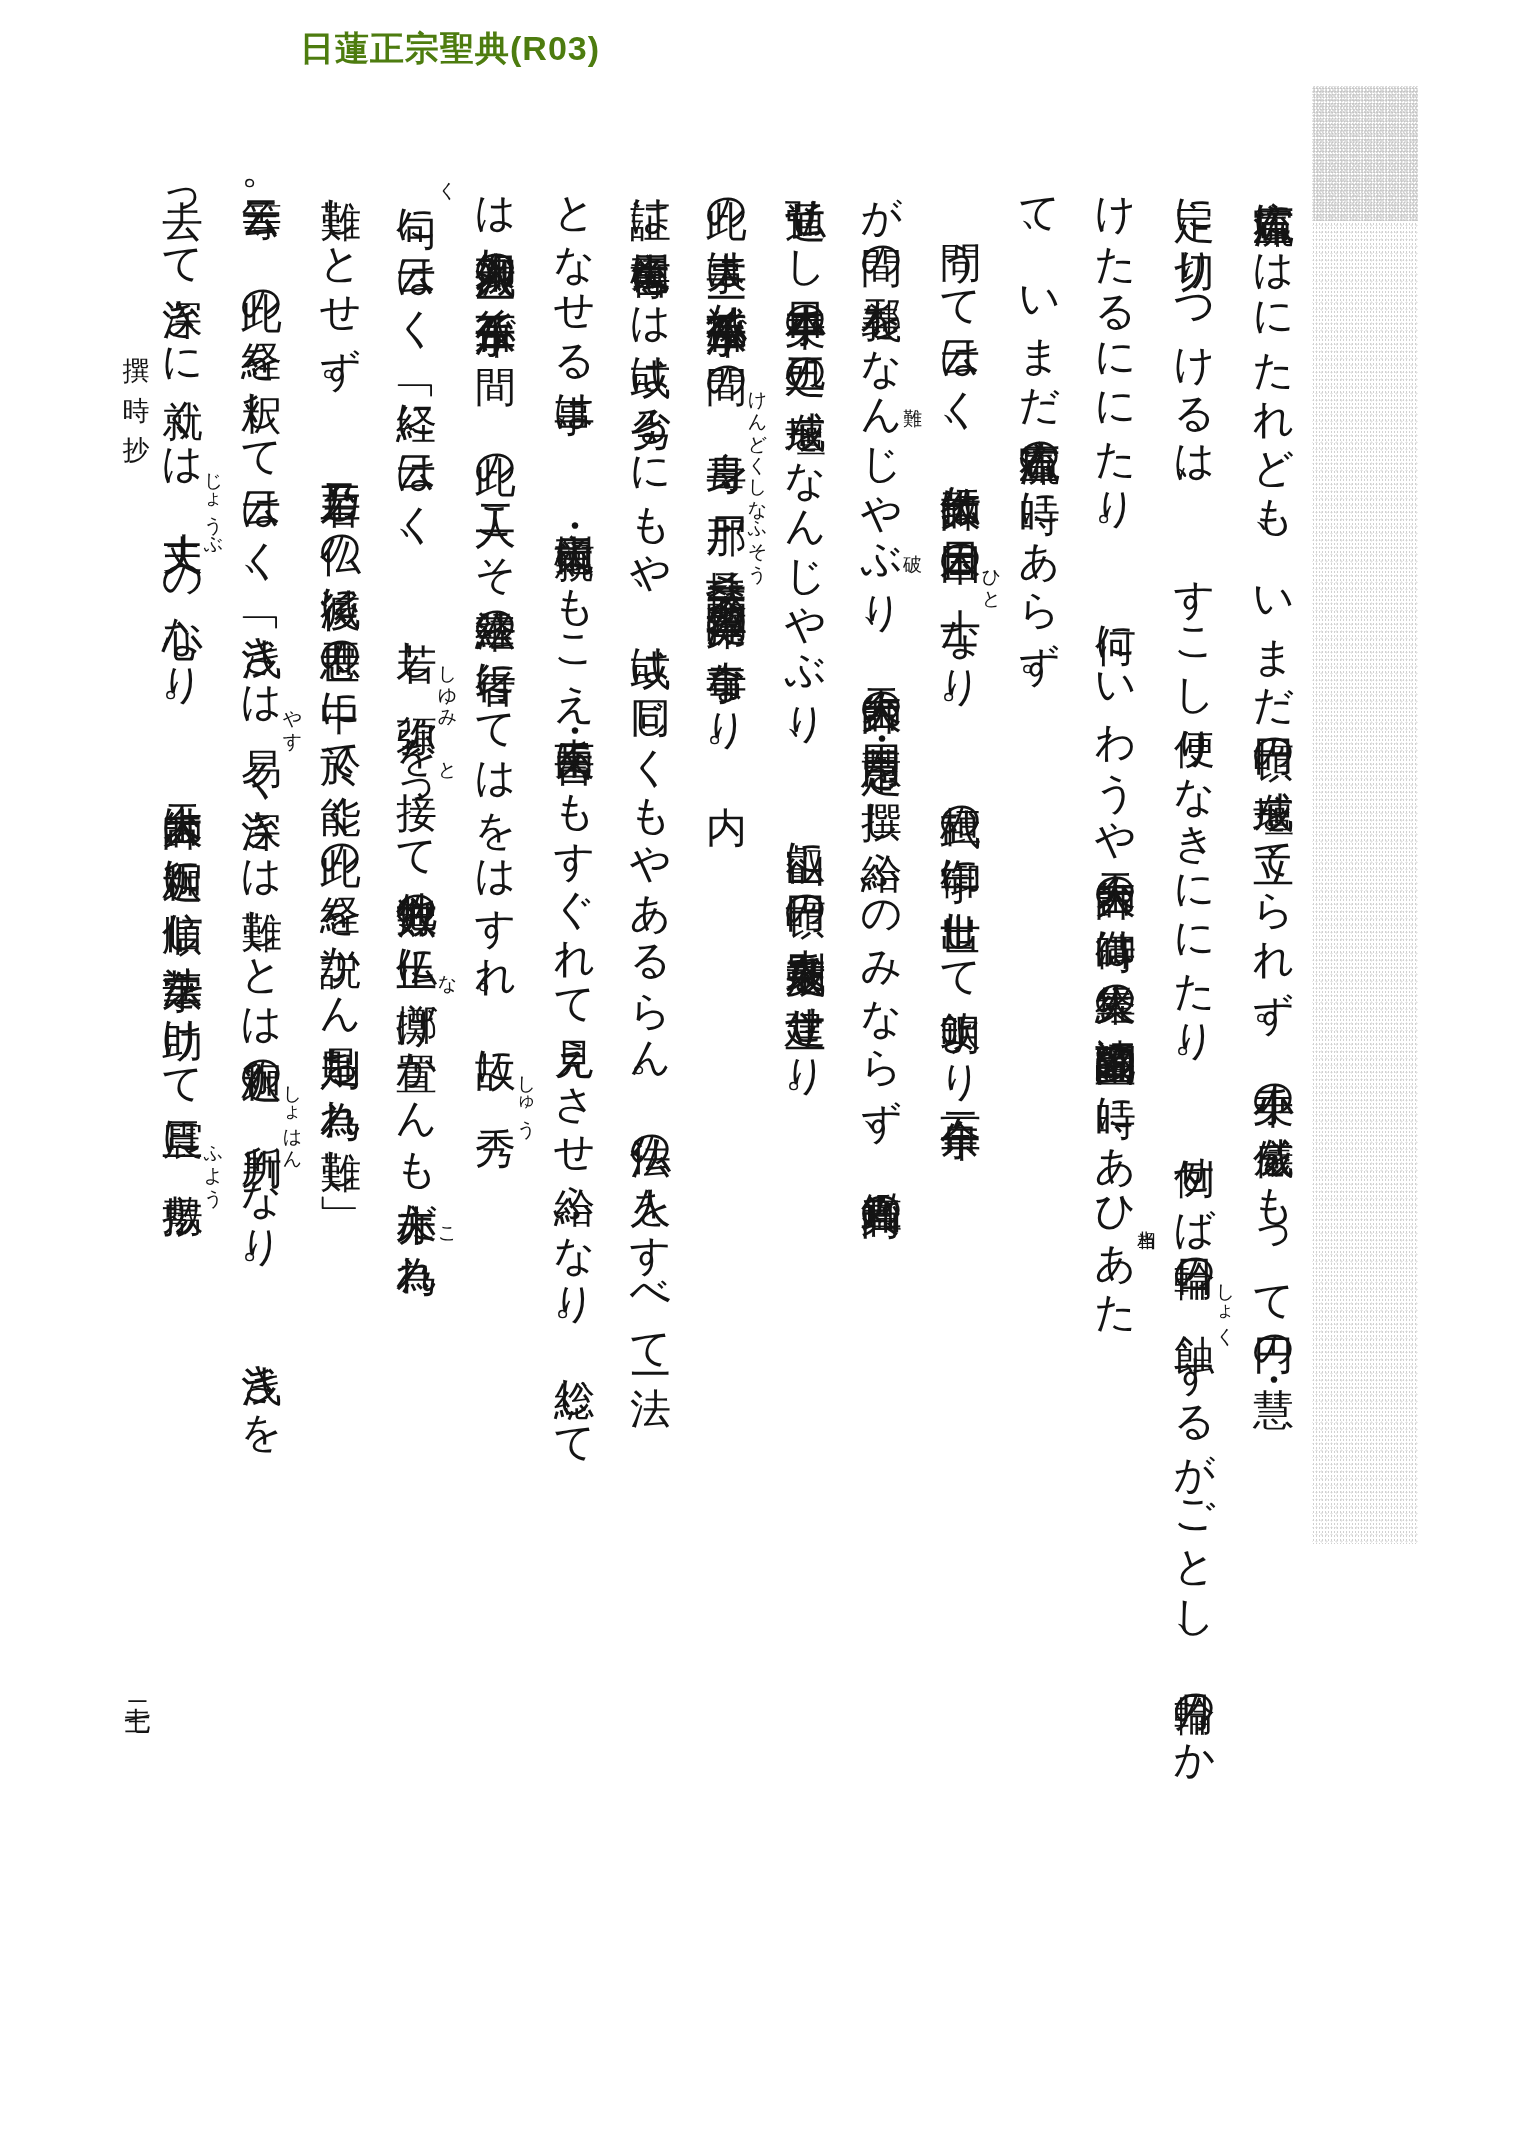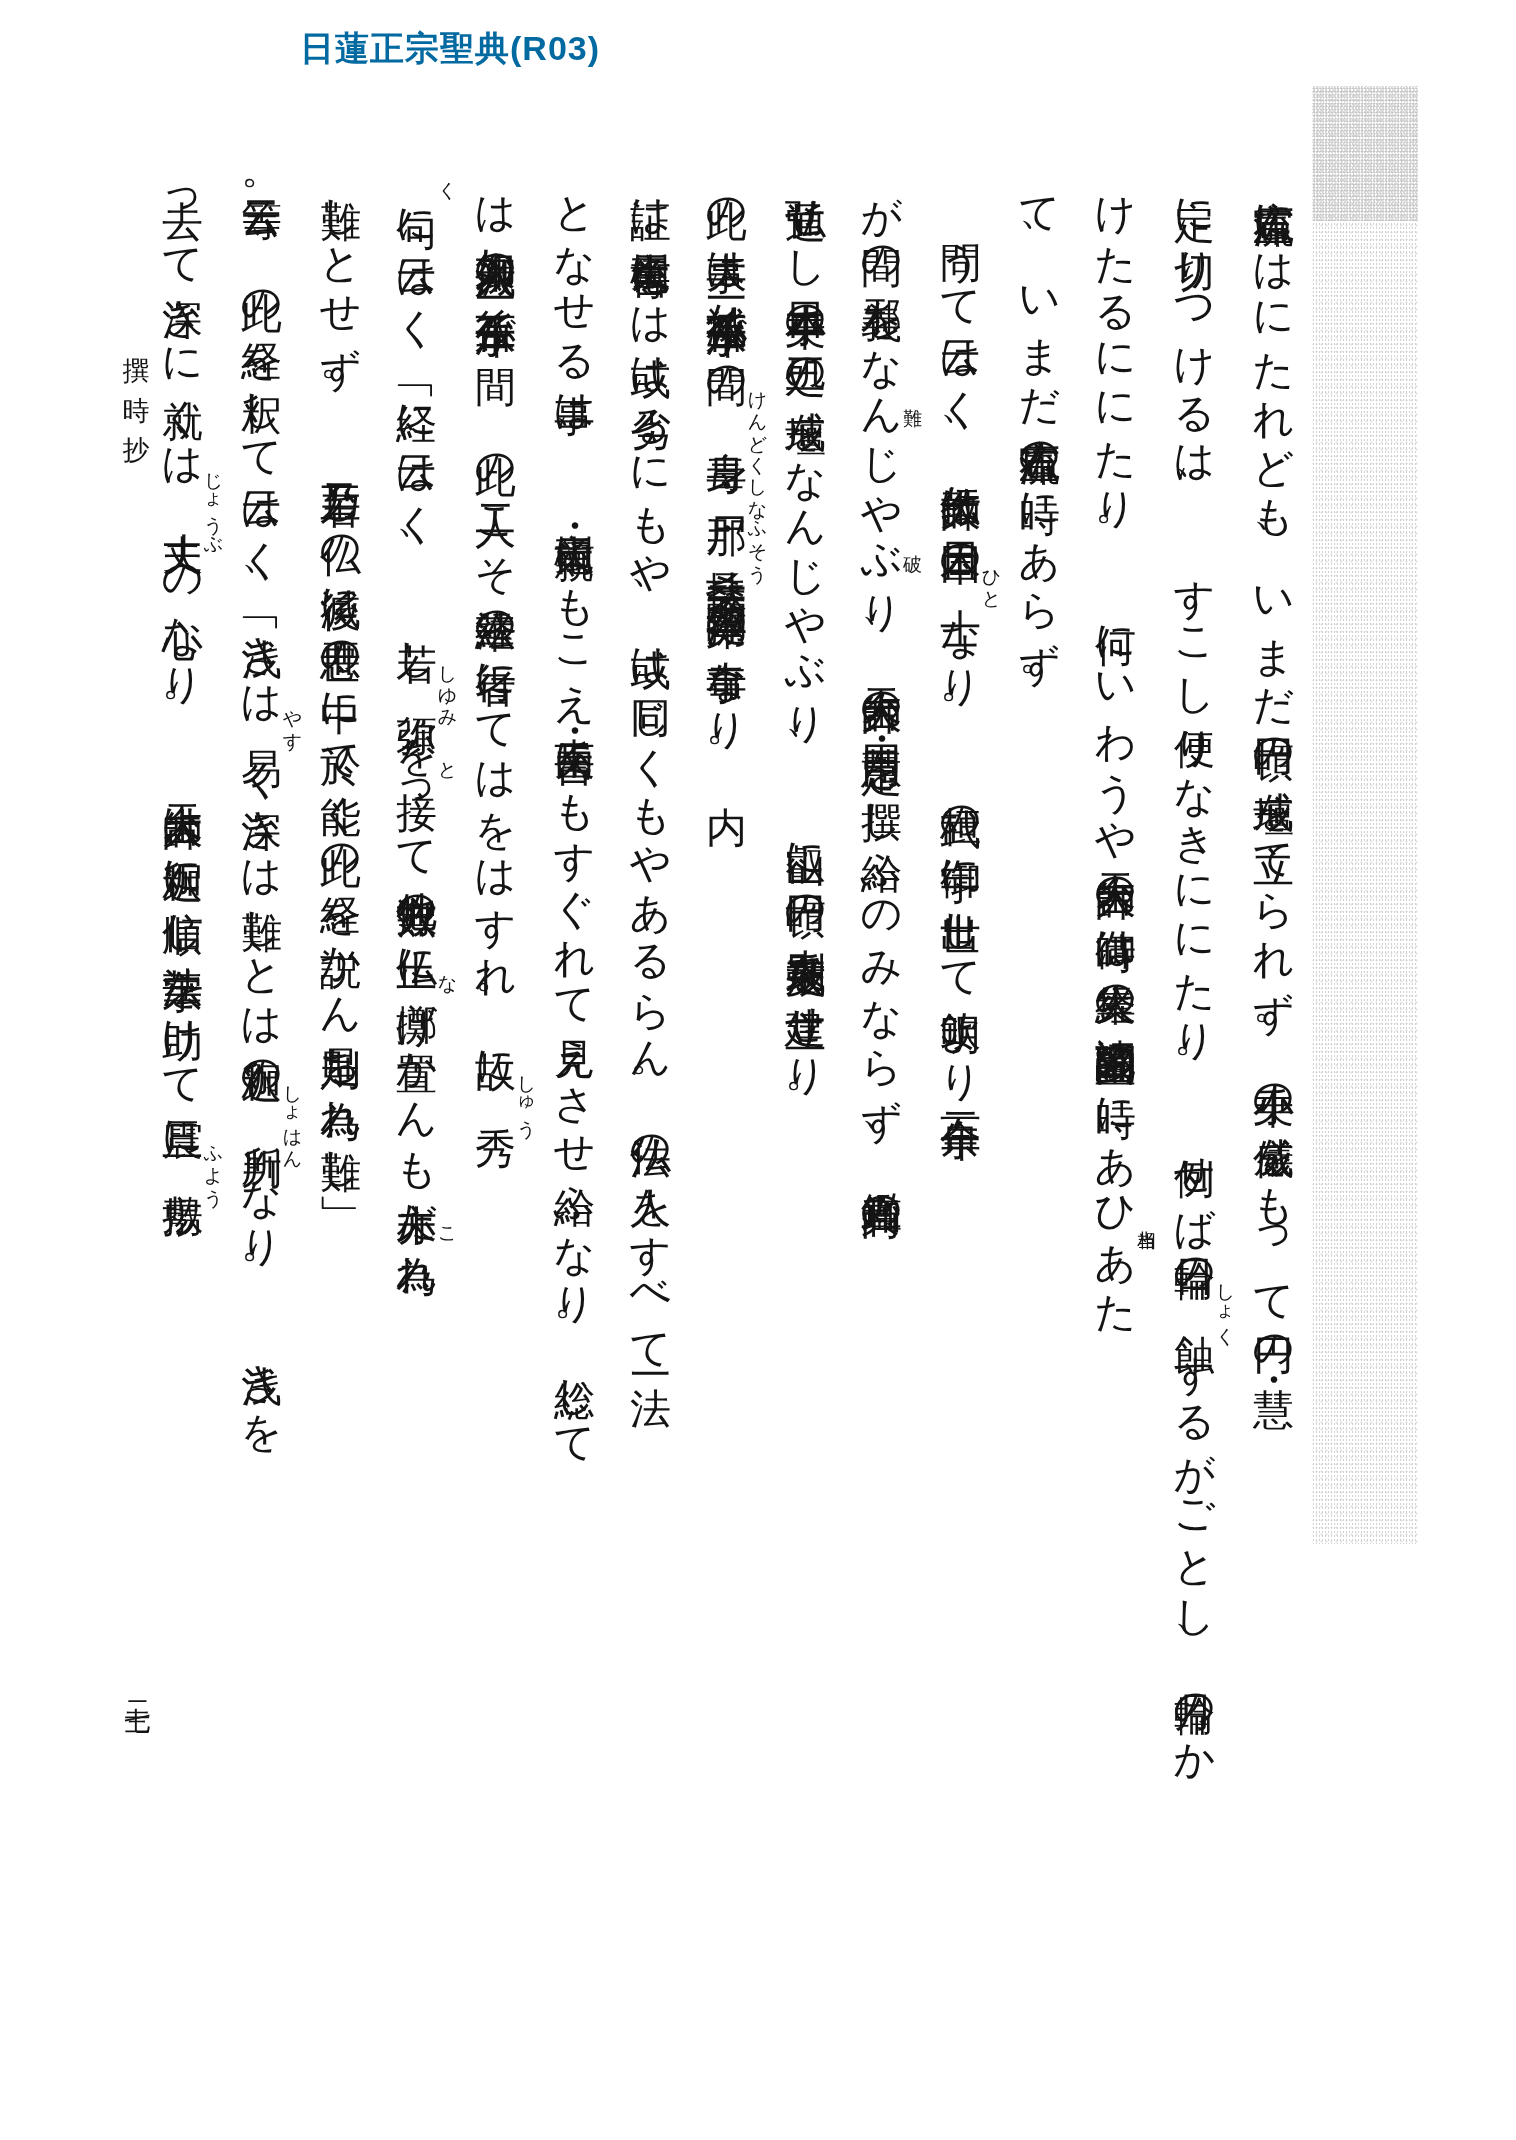--- a/index.html
+++ b/index.html
@@ -11,21 +11,21 @@
     overflow: hidden;
     font-family: "Liberation Serif", "DejaVu Serif", serif;
   }
   .book-title {
     position: absolute;
     left: 300px;
     top: 26px;
     font-size: 34px;
     font-weight: bold;
     letter-spacing: 1px;
-    color: #0369a1;
+    color: #4d7c0f;
     font-family: "Liberation Sans", "DejaVu Sans", sans-serif;
     white-space: nowrap;
   }
   .side-title {
     position: absolute;
     left: 118px;
     top: 336px;
     writing-mode: vertical-rl;
     font-size: 27px;
     letter-spacing: 6px;

